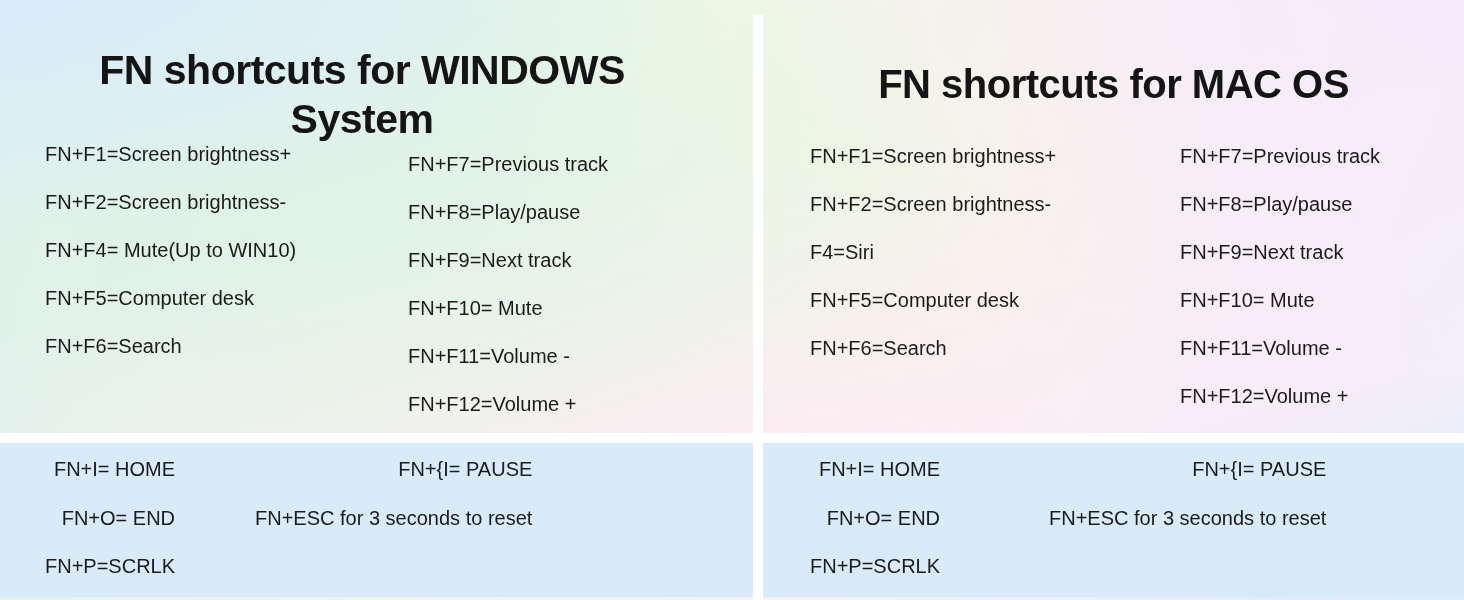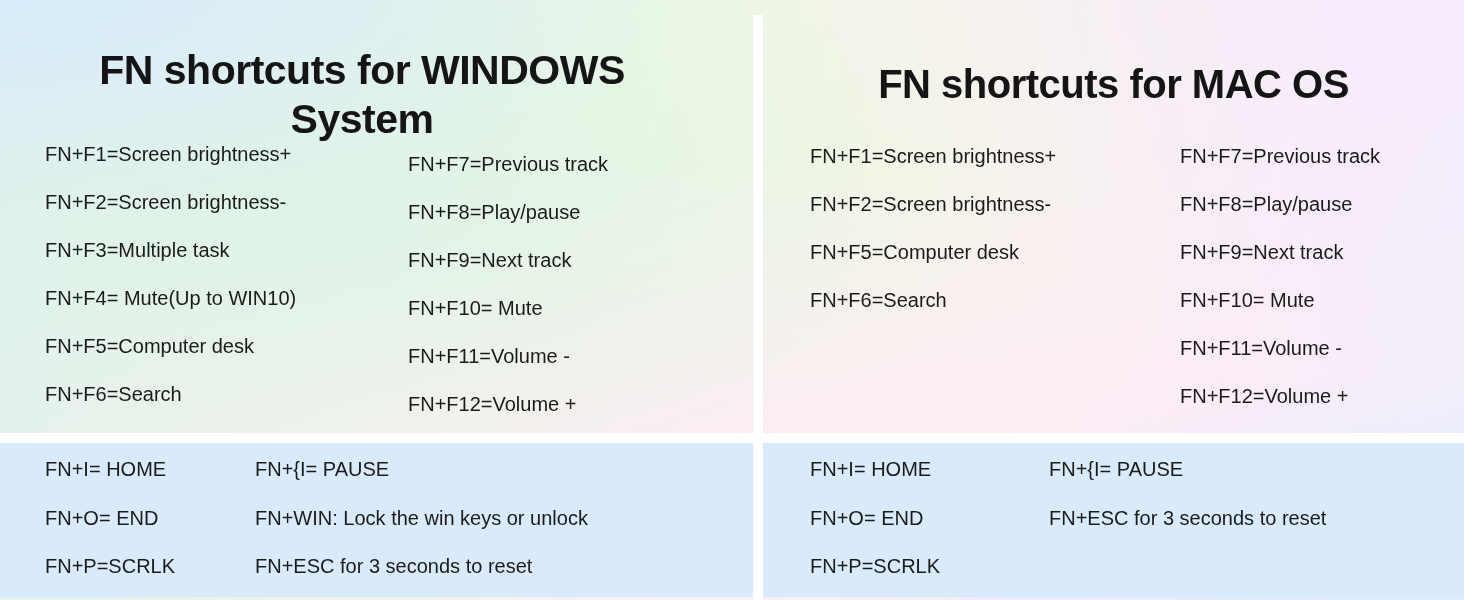--- a/index.html
+++ b/index.html
@@ -37,57 +37,57 @@
     font-size:41px;line-height:49px;
     text-align:center;color:#151515;
   }
   #title-l{left:0;top:46px;width:644px;padding-left:40px;}
   #title-r{left:763px;top:60px;width:701px;font-size:40px;}
   .col{position:absolute;}
   .it{
     height:48px;font-size:20px;line-height:32px;
     white-space:nowrap;color:#1b1b1b;
   }
-  .itb{height:48.5px;}
+  .itb{height:48.5px;text-align:right;}
 </style>
 </head>
 <body>
 
 <div class="canvas">
 
   <div class="bottom-box" id="box-l"></div>
   <div class="bottom-box" id="box-r"></div>
 
   <div class="divider-v"></div>
   <div class="divider-h"></div>
 
   <h1 class="title" id="title-l">FN shortcuts for WINDOWS System</h1>
   <h1 class="title" id="title-r">FN shortcuts for MAC OS</h1>
 
   <div class="col" style="left:45px;top:138px;">
     <div class="it">FN+F1=Screen brightness+</div>
     <div class="it">FN+F2=Screen brightness-</div>
-    <div class="it">FN+F3=Multiple task</div>
     <div class="it">FN+F4= Mute(Up to WIN10)</div>
     <div class="it">FN+F5=Computer desk</div>
     <div class="it">FN+F6=Search</div>
   </div>
 
   <div class="col" style="left:408px;top:148px;">
     <div class="it">FN+F7=Previous track</div>
     <div class="it">FN+F8=Play/pause</div>
     <div class="it">FN+F9=Next track</div>
     <div class="it">FN+F10= Mute</div>
     <div class="it">FN+F11=Volume -</div>
     <div class="it">FN+F12=Volume +</div>
   </div>
 
   <div class="col" style="left:810px;top:140px;">
     <div class="it">FN+F1=Screen brightness+</div>
     <div class="it">FN+F2=Screen brightness-</div>
+    <div class="it">F4=Siri</div>
     <div class="it">FN+F5=Computer desk</div>
     <div class="it">FN+F6=Search</div>
   </div>
 
   <div class="col" style="left:1180px;top:140px;">
     <div class="it">FN+F7=Previous track</div>
     <div class="it">FN+F8=Play/pause</div>
     <div class="it">FN+F9=Next track</div>
     <div class="it">FN+F10= Mute</div>
     <div class="it">FN+F11=Volume -</div>
@@ -95,21 +95,20 @@
   </div>
 
   <div class="col" style="left:45px;top:453px;">
     <div class="it itb">FN+I= HOME</div>
     <div class="it itb">FN+O= END</div>
     <div class="it itb">FN+P=SCRLK</div>
   </div>
 
   <div class="col" style="left:255px;top:453px;">
     <div class="it itb">FN+{I= PAUSE</div>
-    <div class="it itb">FN+WIN: Lock the win keys or unlock</div>
     <div class="it itb">FN+ESC for 3 seconds to reset</div>
   </div>
 
   <div class="col" style="left:810px;top:453px;">
     <div class="it itb">FN+I= HOME</div>
     <div class="it itb">FN+O= END</div>
     <div class="it itb">FN+P=SCRLK</div>
   </div>
 
   <div class="col" style="left:1049px;top:453px;">

